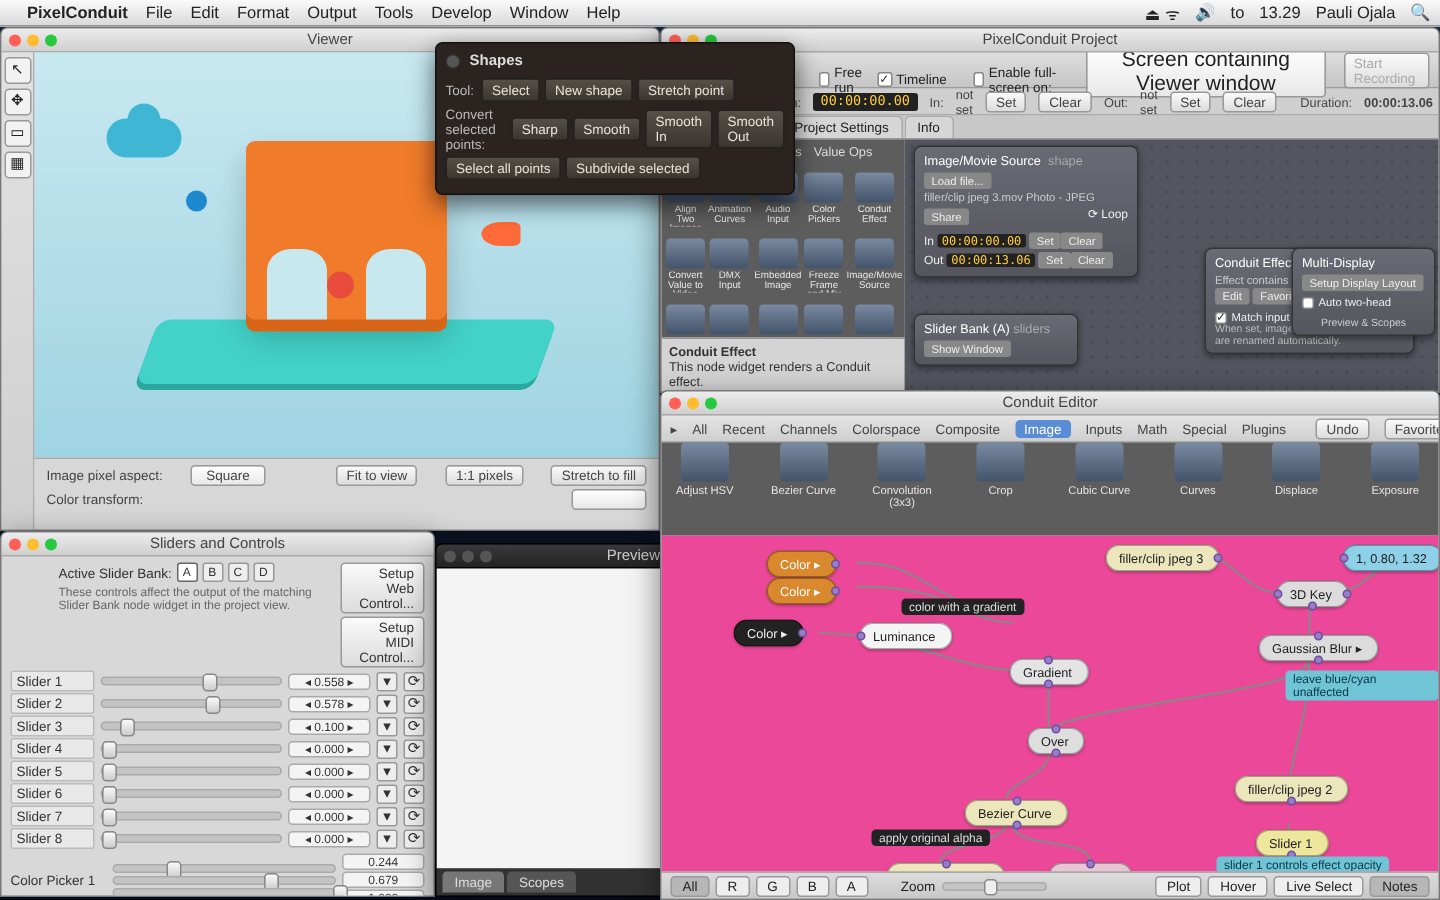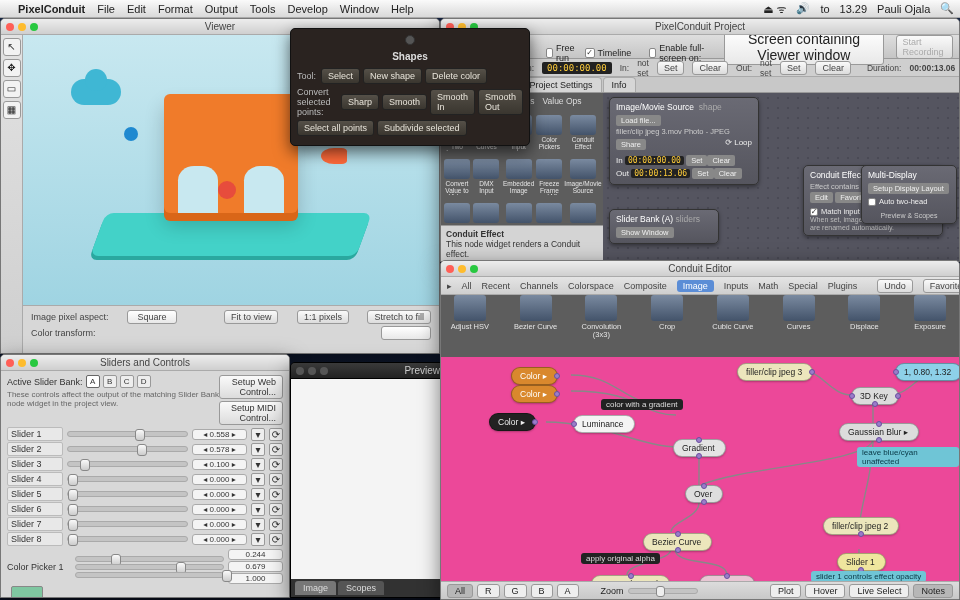--- a/index.html
+++ b/index.html
@@ -93,34 +93,34 @@
   }
   .chk { display:inline-flex; align-items:center; gap:3px; font-size:9px;margin-top:12px;}
   .chkbox { width:10px;height:10px;border:1px solid #888;background:#fff;border-radius:2px;display:inline-flex;align-items:center;justify-content:center;font-size:8px;color:#333;}
 
   
   #shapes {
     position:absolute; left:290px; top:28px; width:240px;
     background:#2a2320; border:1px solid #111; border-radius:5px;
     box-shadow:0 6px 16px rgba(0,0,0,.6); color:#ddd; z-index:50; padding:6px;
   }
-  #shapes .hd { display:flex; align-items:center; gap:6px; margin-bottom:6px;flex-direction:column;}
+  #shapes .hd { display:flex; align-items:center; gap:6px; margin-bottom:6px;}
   #shapes .x { width:10px;height:10px;border-radius:50%;background:#555;border:1px solid #333;}
   #shapes .row { display:flex; gap:3px; align-items:center; margin:3px 0; font-size:9px;}
   .dbtn {
     padding:2px 6px; background:linear-gradient(#555048,#3a362f);
     border:1px solid #222; color:#e8e4da; border-radius:3px; font-size:9px;
   }
   #shapes .lbl { color:#bbb; font-size:9px; margin-right:2px;}
 
   
   #sliders { left:0; top:354px; width:290px; height:244px; background:#d8d8d8;}
   #sliders .titlebar { font-size:10px;}
   #sliders .body { padding:4px 6px; font-size:9px; color:#333;}
-  #sliders .top { display:flex; justify-content:space-between; align-items:flex-start; margin-bottom:2px;}
+  #sliders .top { display:flex; justify-content:space-between; align-items:flex-start; margin-bottom:2px;margin-left:32px;}
   #sliders .bank { display:flex; align-items:center; gap:3px;}
   #sliders .bank .b { width:14px;height:13px;border:1px solid #999;background:#eee;border-radius:2px;text-align:center;line-height:12px;font-size:8px;}
   #sliders .bank .b.on { background:#fff; border-color:#666;}
   #sliders .desc { font-size:8px; color:#666; margin:2px 0 4px;}
   #sliders .srow { display:flex; align-items:center; gap:4px; margin:1px 0;}
   #sliders .srow .nm { width:56px; background:#e8e8e8; border:1px solid #bbb; padding:1px 3px; border-radius:2px;}
   #sliders .track { flex:1; height:6px; background:#c4c4c4; border-radius:3px; position:relative; border:1px solid #aaa;}
   #sliders .thumb { position:absolute; top:-3px; width:10px; height:12px; background:linear-gradient(#fafafa,#ccc); border:1px solid #888; border-radius:3px;}
   #sliders .valbox { width:55px; text-align:center; background:#f4f4f4;border:1px solid #aaa;border-radius:3px;padding:0 2px;font-size:8px;}
   #sliders .tiny { width:14px;height:13px;border:1px solid #999;background:#eee;border-radius:2px;font-size:10px;text-align:center;line-height:11px;}
@@ -297,21 +297,21 @@
 
 <div id="shapes">
   <div class="hd">
       <span class="x"></span>
       <b>Shapes</b>
     </div>
   <div class="row">
       <span class="lbl">Tool:</span>
     <span class="dbtn">Select</span>
     <span class="dbtn">New shape</span>
-    <span class="dbtn">Delete color</span>
+    <span class="dbtn">Stretch point</span>
   </div>
   <div class="row">
       <span class="lbl">Convert selected points:</span>
     <span class="dbtn">Sharp</span>
     <span class="dbtn">Smooth</span>
     <span class="dbtn">Smooth In</span>
     <span class="dbtn">Smooth Out</span>
   </div>
   <div class="row">
     <span class="dbtn">Select all points</span>

